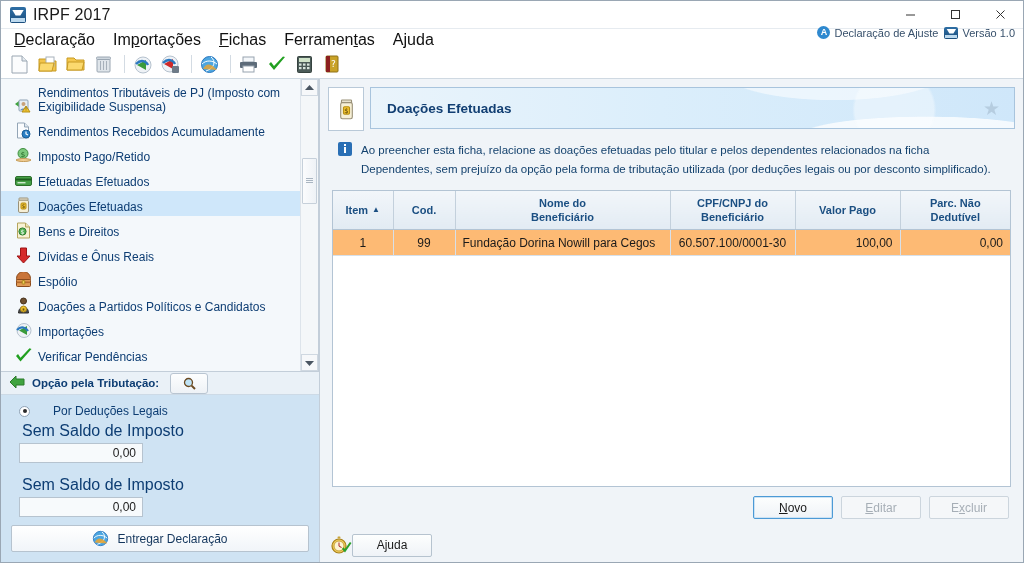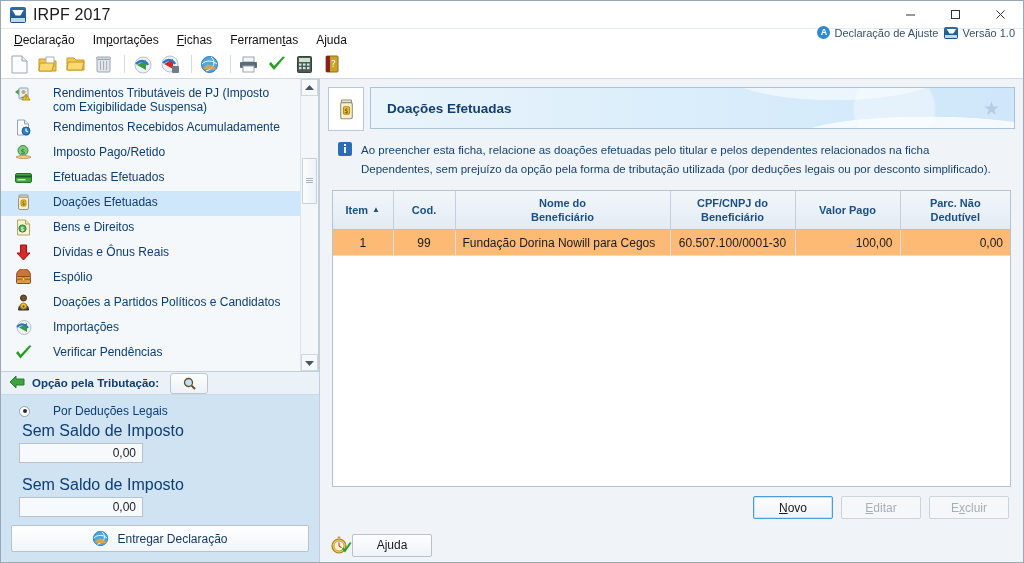--- a/index.html
+++ b/index.html
@@ -45,21 +45,21 @@
     width:45px;height:27px;display:flex;align-items:center;justify-content:center;
     color:#333;font-size:13px;line-height:1;
   }
   .win-btn svg{display:block;}
   
   .menubar{
     height:21px;background:#ffffff;display:flex;align-items:center;
     padding-left:4px;flex:0 0 auto;
   }
   .menu-item{
-    padding:13px 9px;font-size:12px;color:#111;cursor:default;
+    padding:13px 9px;font-size:16px;color:#111;cursor:default;
     white-space:nowrap;
   }
   .menu-item u{text-decoration:underline;}
   
   .toolbar{
     height:28px;background:#ffffff;display:flex;align-items:center;
     padding-left:6px;flex:0 0 auto;
     border-bottom:1px solid #cfd9e2;
     position:relative;
   }
@@ -99,21 +99,21 @@
   }
   .tree-wrap{
     flex:0 0 292px;display:flex;background:#f4f8fb;
     border:1px solid #c3ced9;border-left:none;border-top:none;
     position:relative;overflow:hidden;
   }
   .tree{
     flex:1 1 auto;overflow:hidden;padding-top:3px;background:#f4f8fb;
   }
   .tree-item{
-    display:flex;align-items:flex-start;gap:21px;
+    display:flex;align-items:flex-end;gap:6px;
     padding:2px 6px 2px 14px;min-height:21px;
     color:#0d3d73;font-size:12px;line-height:14px;
     cursor:default;
   }
   .tree-item .lbl{padding-top:2px;}
   .tree-item.selected{background:#cfe7fa;}
   .tree-ico{
     width:17px;height:17px;flex:0 0 17px;position:relative;margin-top:1px;
   }
   

